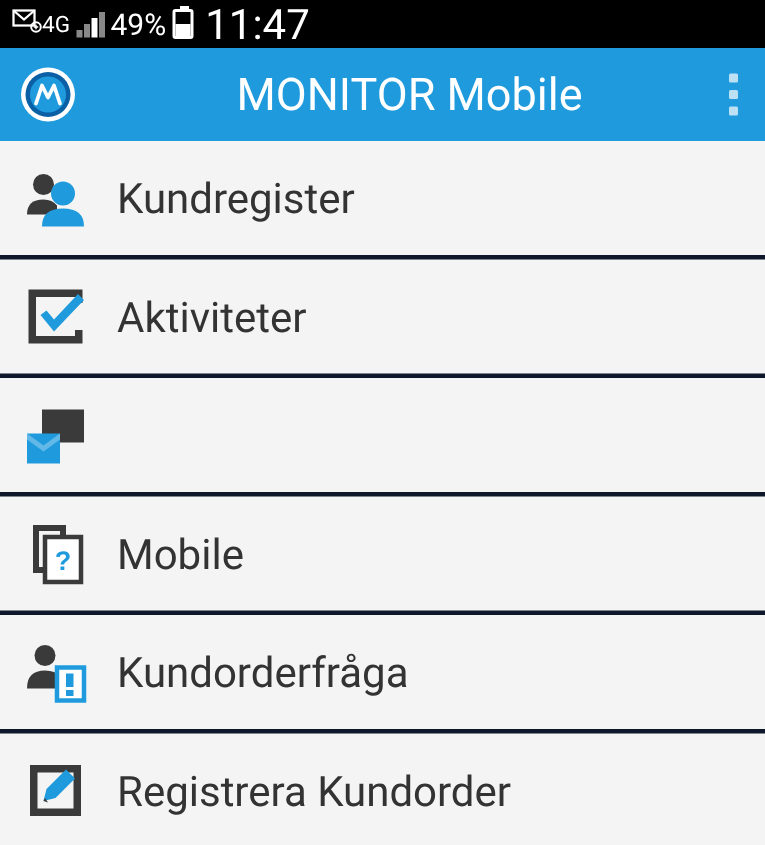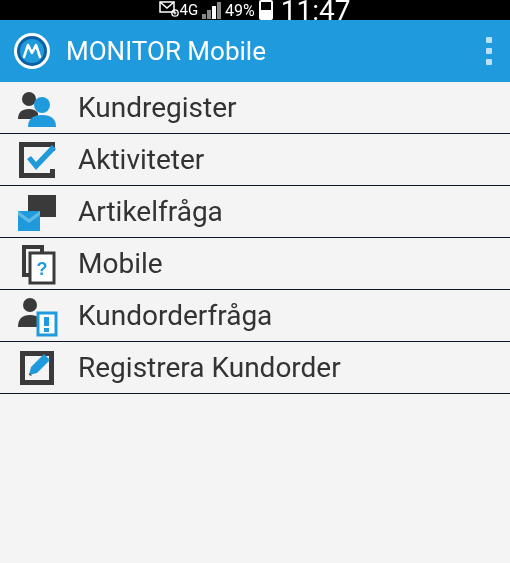--- a/index.html
+++ b/index.html
@@ -4,44 +4,45 @@
   <style>
     * { margin: 0; padding: 0; box-sizing: border-box; }
     body {
       width: 510px;
       height: 563px;
       font-family: Roboto, Arial, sans-serif;
       background: #f4f4f4;
       overflow: hidden;
     }
     .status-bar {
-      height: 20px;
+      height: 32px;
       background: #000;
       color: #fff;
       display: flex;
       align-items: center;
-      justify-content: center;
+      justify-content: flex-start;
       padding: 0 8px;
       font-size: 18px;
     }
     .status-left, .status-right {
       display: flex;
       align-items: center;
       gap: 6px;
     }
     .status-right { gap: 4px; }
     .app-bar {
       height: 62px;
       background: #1f9bdd;
       color: #fff;
       display: flex;
       align-items: center;
       padding: 0 12px;
-      font-size: 26px;
+      font-size: 30px;
       font-weight: 400;
+      text-align: center;
     }
     .app-bar-logo {
       width: 40px;
       height: 40px;
       margin-right: 14px;
       display: flex;
       align-items: center;
       justify-content: center;
     }
     .app-bar-title { flex: 1; }
@@ -54,25 +55,25 @@
     .app-bar-menu span {
       width: 6px;
       height: 6px;
       background: rgba(255,255,255,0.7);
       border-radius: 1px;
     }
     .list {
       background: #f4f4f4;
     }
     .list-item {
-      height: 52px;
+      height: 79px;
       display: flex;
       align-items: center;
       padding: 0 14px;
-      border-bottom: 1px solid #0f172a;
+      border-bottom: 3px solid #0f172a;
       gap: 18px;
     }
     .list-item .icon-wrap {
       width: 46px;
       height: 46px;
       display: flex;
       align-items: center;
       justify-content: center;
       flex-shrink: 0;
     }
@@ -112,21 +113,21 @@
     </span>
   </div>
   <div class="status-right">
     <span style="font-size:15px;">4G</span>
     <span class="signal-bar">
         <span></span>
         <span></span>
         <span></span>
         <span></span>
       </span>
-    <span style="font-size:16px;">49%</span>
+    <span style="font-size:20px;">49%</span>
     <span class="battery"></span>
     <span style="font-size:28px; margin-left:4px;">11:47</span>
   </div>
 </div>
 
 <div class="app-bar">
   <span class="app-bar-logo">
     <svg width="40" height="40" viewBox="0 0 40 40">
       <circle cx="20" cy="20" r="18" fill="#fff"></circle>
       <circle cx="20" cy="20" r="15" fill="#0b5fa5"></circle>
@@ -167,21 +168,20 @@
   </div>
 
   <div class="list-item">
     <span class="icon-wrap">
       <svg width="46" height="46" viewBox="0 0 46 46">
         <rect x="14" y="6" width="28" height="22" fill="#3a3a3a"></rect>
         <path d="M4 22 L26 22 L26 42 L4 42 Z" fill="#1f9bdd"></path>
         <path d="M4 22 L15 30 L26 22 L26 26 L15 34 L4 26 Z" fill="#fff" fill-opacity="0.3"></path>
       </svg>
     </span>
-    <span class="label">Artikelfråga</span>
   </div>
 
   <div class="list-item">
     <span class="icon-wrap">
       <svg width="46" height="46" viewBox="0 0 46 46">
         <path d="M8 4 L30 4 L30 36 L8 36 Z M12 8 L12 32 L26 32 L26 8 Z" fill="#3a3a3a"></path>
         <rect x="16" y="12" width="24" height="30" fill="#fff" stroke="#3a3a3a" stroke-width="3"></rect>
         <text x="28" y="34" font-size="18" font-weight="bold" fill="#1f9bdd" text-anchor="middle" font-family="Arial">?</text>
       </svg>
     </span>

